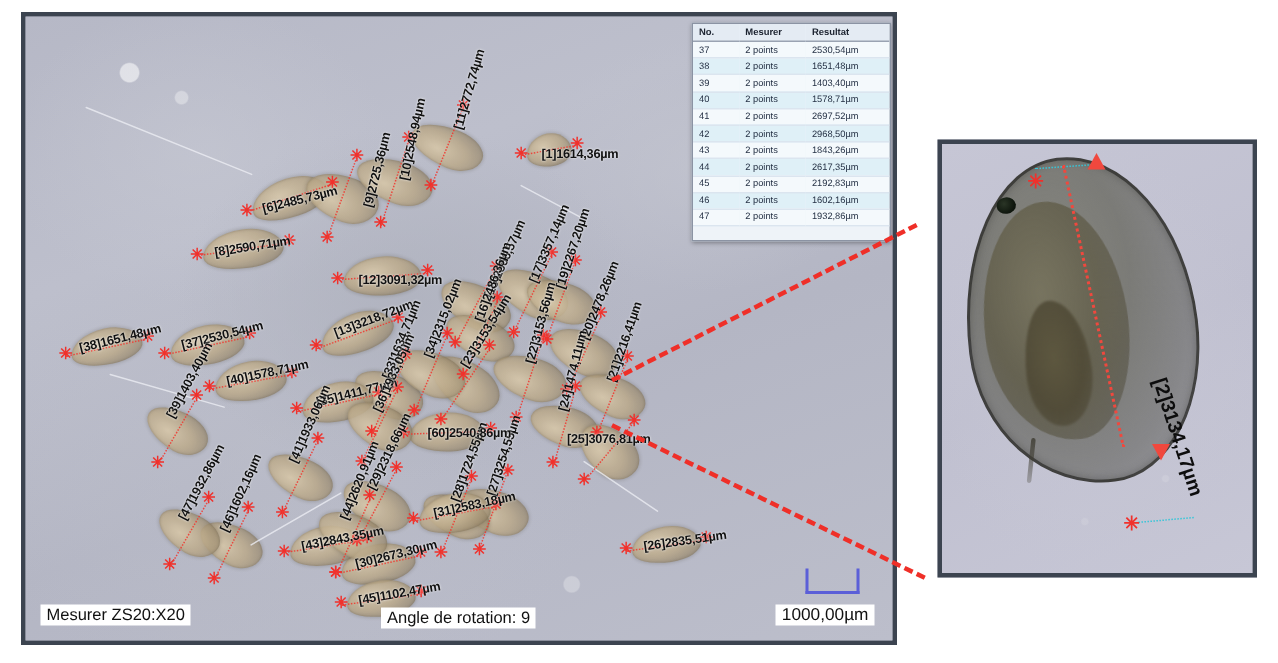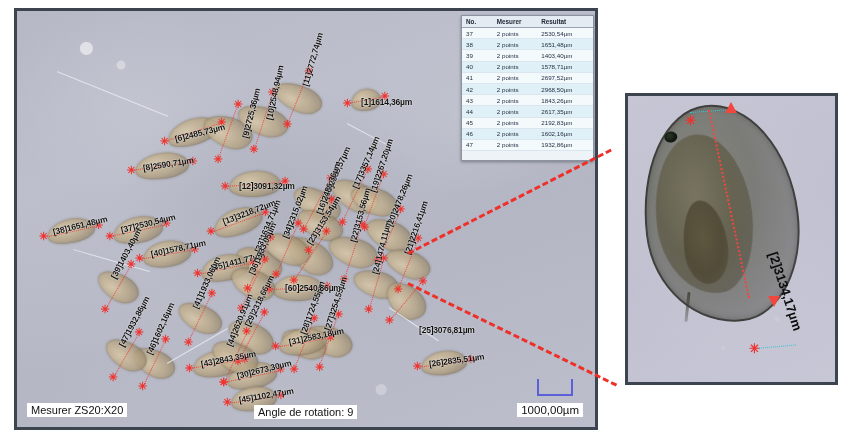--- a/index.html
+++ b/index.html
@@ -336,21 +336,21 @@
         <div class="mlabel" style="left: 206px; top: 206px; transform: rotate(-21deg);">[13]3218,72µm</div>
         <div class="mlabel" style="left: 308px; top: 182px; transform: rotate(-66deg);">[15]2566,57µm</div>
         <div class="mlabel" style="left: 302px; top: 198px; transform: rotate(-70deg);">[16]2486,36µm</div>
         <div class="mlabel" style="left: 338px; top: 172px; transform: rotate(-67deg);">[17]3357,14µm</div>
         <div class="mlabel" style="left: 356px; top: 176px; transform: rotate(-72deg);">[19]2267,20µm</div>
         <div class="mlabel" style="left: 372px; top: 210px; transform: rotate(-68deg);">[20]2478,26µm</div>
         <div class="mlabel" style="left: 390px; top: 238px; transform: rotate(-71deg);">[21]2216,41µm</div>
         <div class="mlabel" style="left: 336px; top: 226px; transform: rotate(-75deg);">[22]3153,56µm</div>
         <div class="mlabel" style="left: 292px; top: 228px; transform: rotate(-58deg);">[23]3153,54µm</div>
         <div class="mlabel" style="left: 358px; top: 258px; transform: rotate(-76deg);">[24]1474,11µm</div>
-        <div class="mlabel" style="left: 402px; top: 276px; transform: rotate(0deg); margin-top: 38px;">[25]3076,81µm</div>
+        <div class="mlabel" style="left: 361px; top: 276px; transform: rotate(0deg);">[25]3076,81µm</div>
         <div class="mlabel" style="left: 412px; top: 348px; transform: rotate(-8deg);">[26]2835,51µm</div>
         <div class="mlabel" style="left: 310px; top: 314px; transform: rotate(-72deg);">[27]3254,55µm</div>
         <div class="mlabel" style="left: 286px; top: 318px; transform: rotate(-70deg);">[28]1724,55µm</div>
         <div class="mlabel" style="left: 230px; top: 310px; transform: rotate(-64deg);">[29]2318,66µm</div>
         <div class="mlabel" style="left: 220px; top: 360px; transform: rotate(-14deg);">[30]2673,30µm</div>
         <div class="mlabel" style="left: 272px; top: 326px; transform: rotate(-12deg);">[31]2583,18µm</div>
         <div class="mlabel" style="left: 268px; top: 272px; transform: rotate(0deg);">[60]2540,86µm</div>
         <div class="mlabel" style="left: 240px; top: 236px; transform: rotate(-68deg);">[33]1634,71µm</div>
         <div class="mlabel" style="left: 268px; top: 222px; transform: rotate(-69deg);">[34]2315,02µm</div>
         <div class="mlabel" style="left: 194px; top: 252px; transform: rotate(-14deg);">[35]1411,77µm</div>

